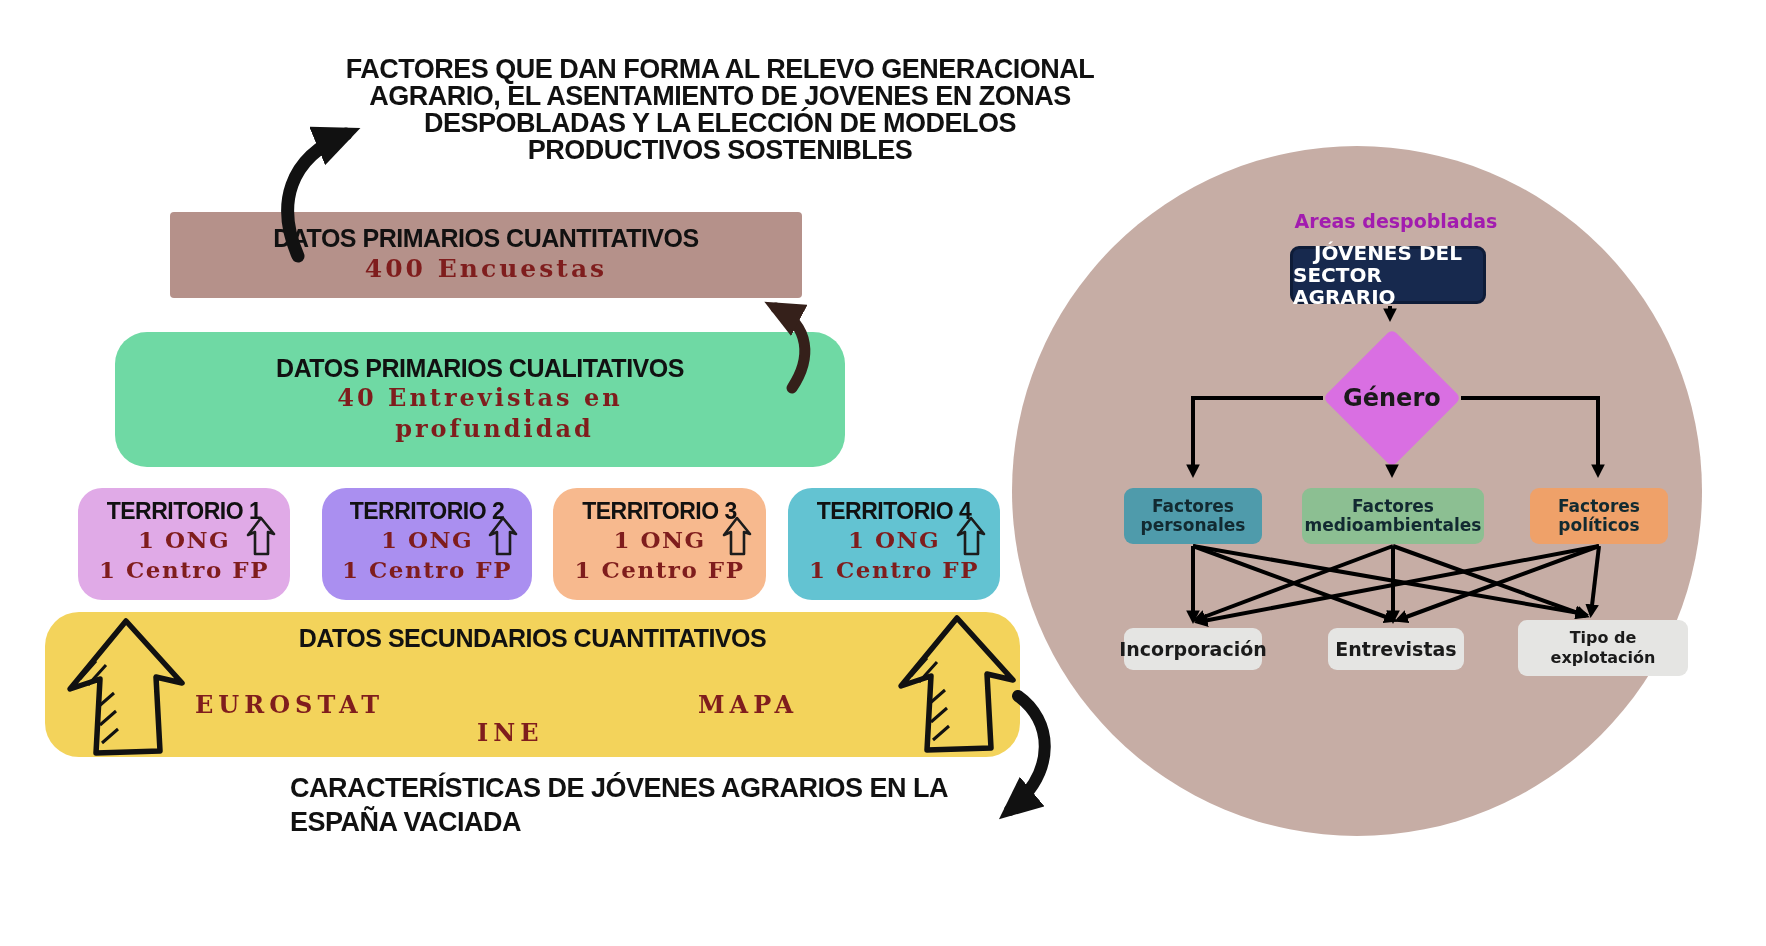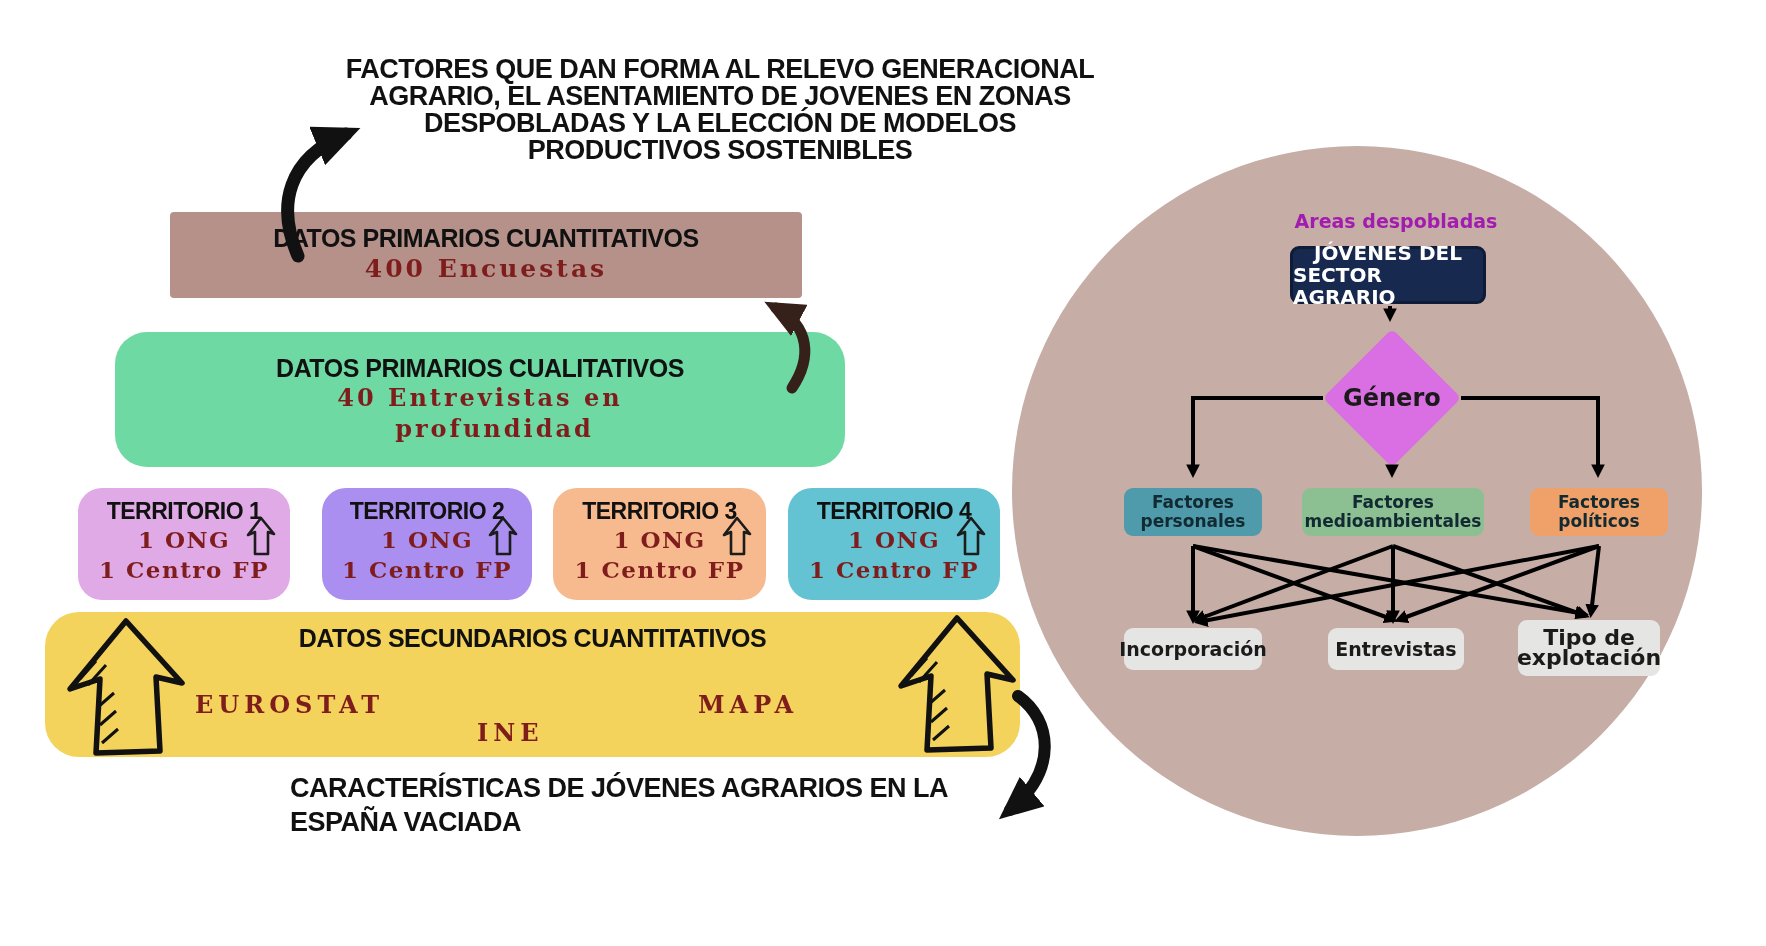--- a/index.html
+++ b/index.html
@@ -10,21 +10,21 @@
   .hl{font-family:"Liberation Sans",sans-serif;font-weight:800;color:#111;letter-spacing:-0.5px;}
   .serif{font-family:"DejaVu Serif","Liberation Serif",serif;font-weight:600;color:#7f1d1d;}
   
   .pillbox{border-radius:4px;text-align:center;box-sizing:border-box;z-index:2;}
   .terrbox{border-radius:24px;text-align:center;box-sizing:border-box;z-index:2;position:absolute;top:488px;height:112px;width:212px;padding-top:10px;}
   .terr-title{font-size:23px;letter-spacing:-0.5px;}
   .terr-line{font-size:23px;letter-spacing:1.5px;line-height:30px;}
   .terr-arrow{position:absolute;right:12px;top:26px;}
   
   .rlabel{font-family:"DejaVu Sans","Liberation Sans",sans-serif;font-weight:700;}
-  .factorbox{position:absolute;top:488px;height:48px;border-radius:9px;display:flex;flex-direction:column;
+  .factorbox{position:absolute;top:488px;height:56px;border-radius:9px;display:flex;flex-direction:column;
              align-items:center;justify-content:center;z-index:2;color:#122a31;font-size:17px;line-height:19px;}
   .outcomebox{position:absolute;border-radius:9px;display:flex;flex-direction:column;align-items:center;
               justify-content:center;z-index:2;color:#1b1b1b;font-weight:700;}
   #svg-overlay{position:absolute;left:0;top:0;z-index:3;pointer-events:none;}
   .titleline{font-size:27px;line-height:27px;}
   .captionline{font-size:27px;line-height:34px;}
 </style>
 </head>
 <body>
 
@@ -118,21 +118,21 @@
     <span>Factores</span>
     <span>políticos</span>
   </div>
 
   <div class="outcomebox rlabel" style="left: 1124px; top: 628px; width: 138px; height: 42px; font-size: 19px; background-color: rgb(229, 229, 227);">
     <span>Incorporación</span>
   </div>
   <div class="outcomebox rlabel" style="left: 1328px; top: 628px; width: 136px; height: 42px; font-size: 19px; background-color: rgb(229, 229, 227);">
     <span>Entrevistas</span>
   </div>
-  <div class="outcomebox rlabel" style="left: 1518px; top: 620px; width: 142px; height: 56px; font-size: 22px; line-height: 20px; background-color: rgb(229, 229, 227);">
+  <div class="outcomebox rlabel" style="left: 1518px; top: 620px; width: 170px; height: 56px; font-size: 16px; line-height: 20px; background-color: rgb(229, 229, 227);">
     <span>Tipo de</span>
     <span>explotación</span>
   </div>
 
   <svg id="svg-overlay" width="1766" height="946" viewBox="0 0 1766 946">
     <defs>
       <marker id="ahFlow" markerWidth="3.4" markerHeight="3.4" refX="2.4" refY="1.7" orient="auto">
         <path d="M0,0 L3.4,1.7 L0,3.4 Z" fill="#000000"></path>
       </marker>
       <marker id="ahBlackBig" markerWidth="3.6" markerHeight="3.2" refX="2.4" refY="1.6" orient="auto">

